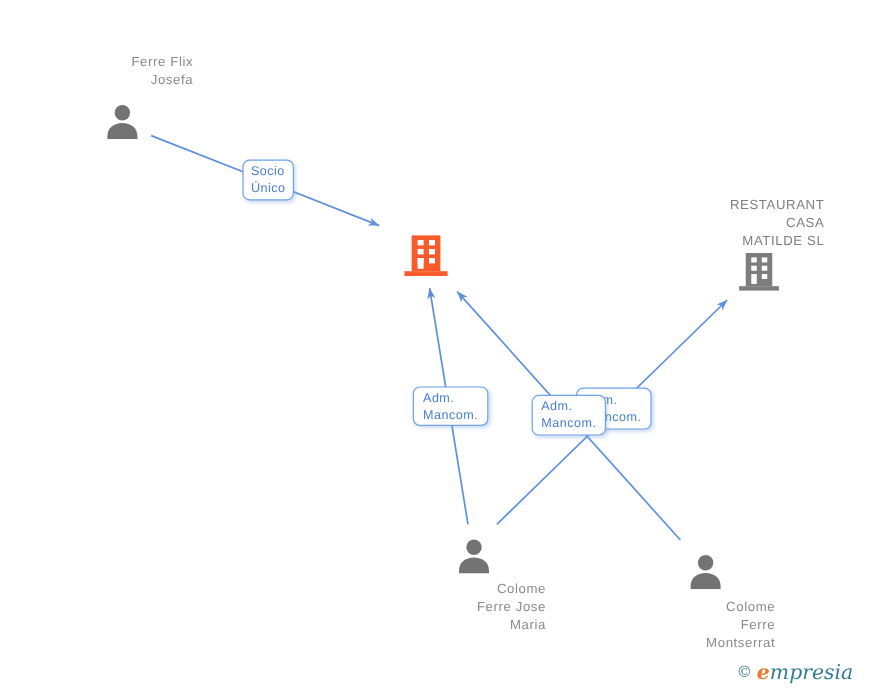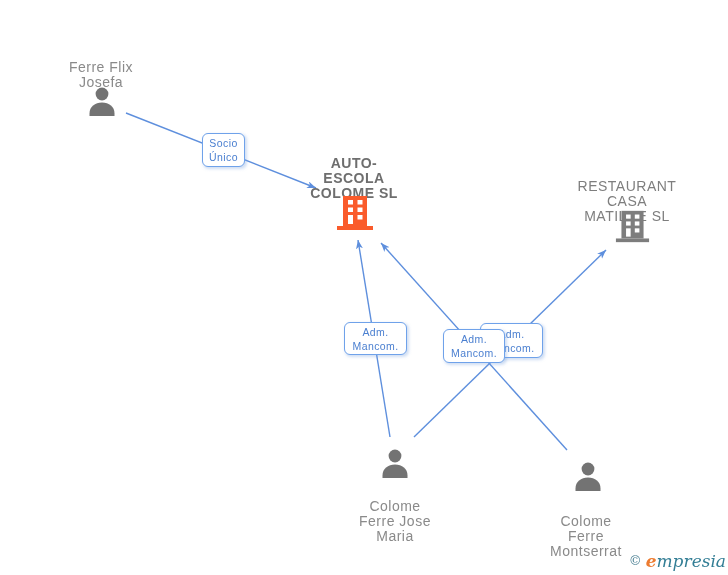--- a/index.html
+++ b/index.html
@@ -7,54 +7,52 @@
     position:relative;
     width:728px;height:575px;
     background:#ffffff;
     overflow:hidden;
     font-family:"Liberation Sans","DejaVu Sans",sans-serif;
   }
   #edges{position:absolute;left:0;top:0;width:728px;height:575px;}
 
   .node-label{
     position:absolute;
-    text-align:center;
+    text-align:right;
     white-space:pre-line;
     color:#8a8a8a;
-    font-size:14px;
+    font-size:11px;
     line-height:15px;
     letter-spacing:0.5px;
-    margin-top:15px;
   }
   .company-label{color:#7e7e7e;}
   .company-label.highlight{color:#6e6e6e;font-weight:bold;}
 
   .icon-wrap{position:absolute;}
 
   .edge-box{
     position:absolute;
     box-sizing:border-box;
     background:#ffffff;
     border:1.5px solid #6fa2ea;
     border-radius:6px;
     box-shadow:1.5px 1.5px 3px rgba(120,160,220,0.35);
     color:#4a7fd0;
     font-size:10.5px;
     line-height:14px;
     letter-spacing:0.4px;
-    text-align:center;
     display:flex;
     align-items:center;
     justify-content:center;
     white-space:pre-line;
   }
 
   .logo{
     position:absolute;
-    right:2px;
+    right:17px;
     bottom:4px;
     font-family:"DejaVu Serif","Liberation Serif",serif;
     font-style:italic;
     font-size:17px;
     color:#337e95;
     user-select:none;
     margin-top:41px;
   }
   .logo .copy{font-style:normal;font-size:13px;color:#4f8396;vertical-align:2px;margin-right:4px;}
   .logo .brand-e{color:#ed7b2f;font-weight:bold;}
@@ -82,23 +80,20 @@
   <div class="icon-wrap" style="left:88px;top:87px;">
     <svg width="28" height="29" viewBox="0 0 28 29">
       <circle cx="14" cy="7" r="6.4" fill="#737373"></circle>
       <path d="M1.5,29 L1.5,26.5 C1.5,19.5 7,15.5 14,15.5 C21,15.5 26.5,19.5 26.5,26.5 L26.5,29 Z" fill="#737373"></path>
     </svg>
   </div>
 
   <div class="edge-box" style="left:202px;top:133px;width:43px;height:34px;">Socio
 Único</div>
 
-  <div class="node-label company-label highlight" style="left:294px;top:141px;width:120px;">AUTO-
-ESCOLA
-COLOME SL</div>
   <div class="icon-wrap" style="left:336px;top:196px;">
     <svg width="38" height="34" viewBox="0 0 38 34">
       <rect x="1" y="30" width="36" height="4" fill="#fa5b2b"></rect>
       <rect x="7" y="0" width="24" height="30" fill="#fa5b2b"></rect>
       <rect x="12" y="4" width="5" height="4.5" fill="#ffffff"></rect>
       <rect x="21.5" y="4" width="5" height="4.5" fill="#ffffff"></rect>
       <rect x="12" y="11.5" width="5" height="4.5" fill="#ffffff"></rect>
       <rect x="21.5" y="11.5" width="5" height="4.5" fill="#ffffff"></rect>
       <rect x="12" y="19" width="5" height="4.5" fill="#ffffff"></rect>
       <rect x="21.5" y="19" width="5" height="4.5" fill="#ffffff"></rect>

